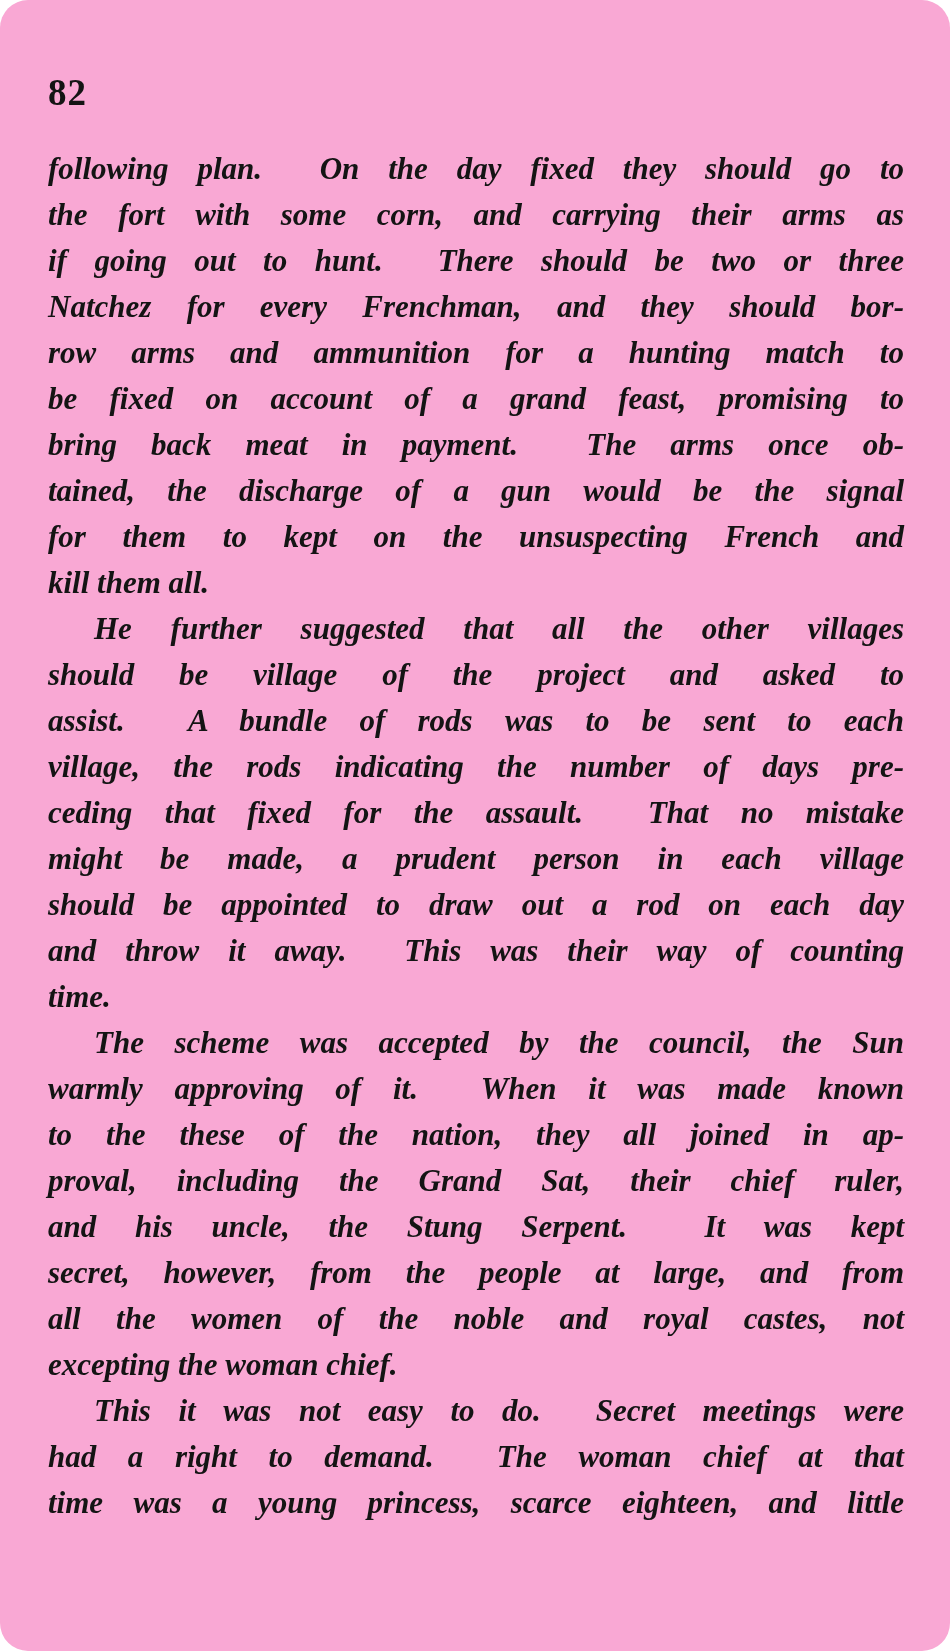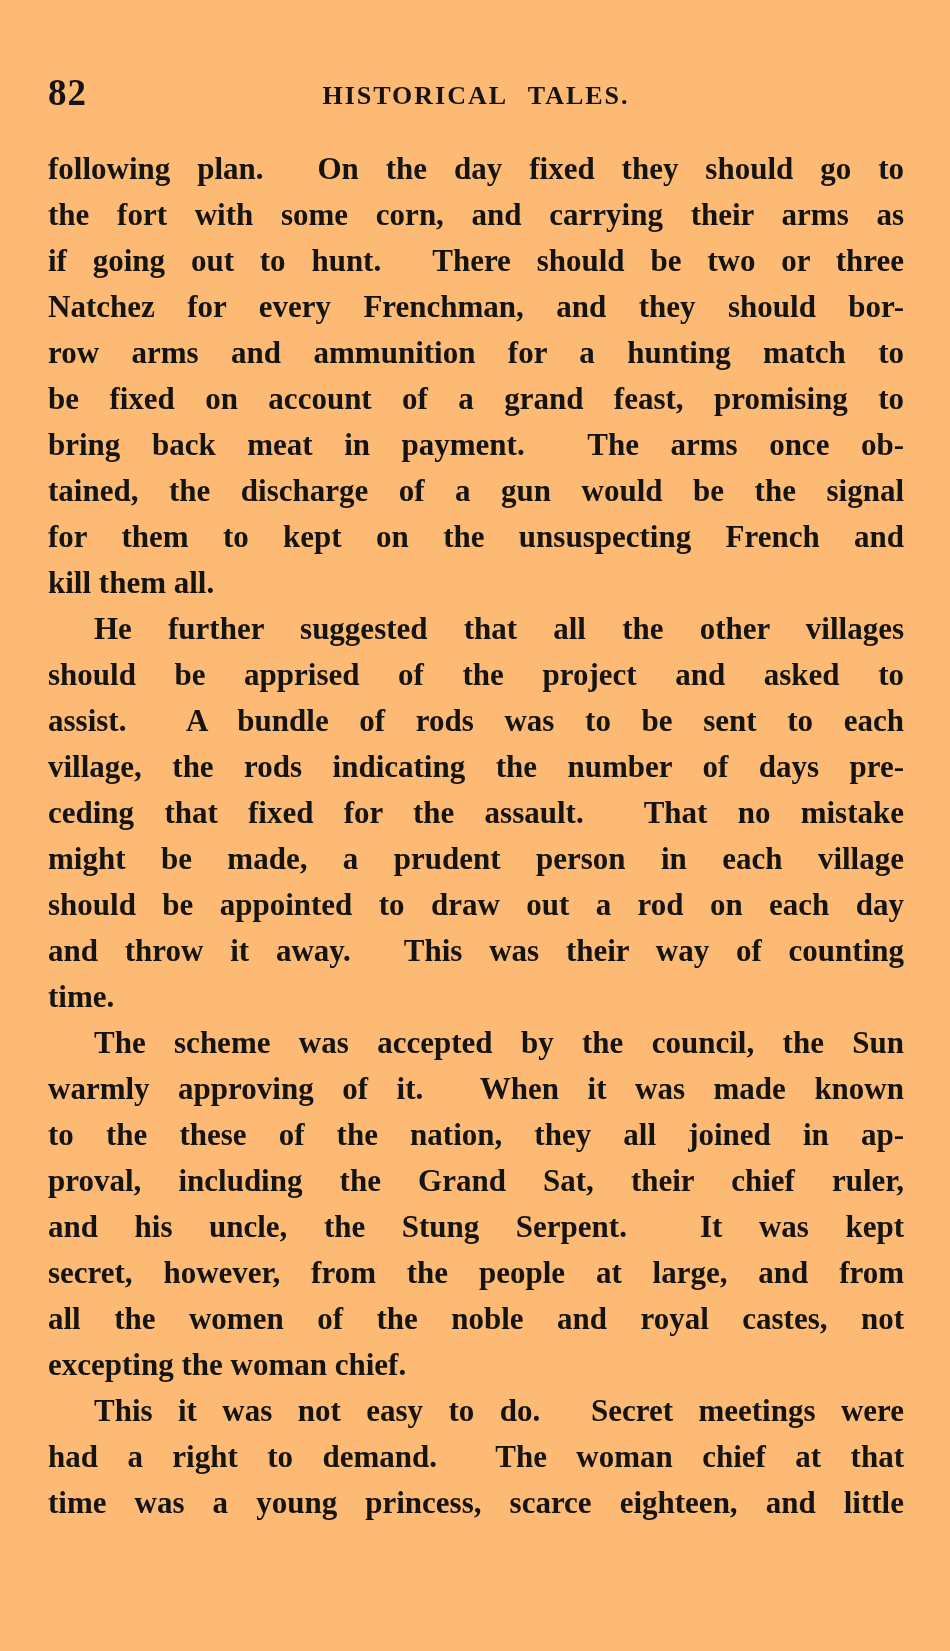--- a/index.html
+++ b/index.html
@@ -4,24 +4,25 @@
 <style>
   html, body {
     margin: 0;
     padding: 0;
     background: #ffffff;
   }
   .page {
     position: relative;
     width: 950px;
     height: 1651px;
-    background: #fdba74;
+    background: #f9a8d4;
     color: #141414;
     overflow: hidden;
     font-family: "Liberation Serif", serif;
+    border-radius: 28px;
   }
   .page-header {
     position: absolute;
     top: 74px;
     left: 48px;
     width: 856px;
     height: 40px;
   }
   .page-number {
     position: absolute;
@@ -50,53 +51,53 @@
     top: 146px;
     width: 856px;
   }
   .textline {
     font-size: 31px;
     font-weight: 700;
     line-height: 46px;
     white-space: normal;
     text-align: justify;
     text-align-last: justify;
+    font-style: italic;
     -moz-text-align-last: justify;
   }
   .textline.end {
     text-align-last: left;
     -moz-text-align-last: left;
   }
   .textline.indent {
     text-indent: 46px;
   }
 </style>
 </head>
 <body>
 
 <div class="page">
 
   <header class="page-header">
     <span class="page-number">82</span>
-    <span class="running-title">HISTORICAL TALES.</span>
   </header>
 
   <main class="page-body">
     <div class="textline">following plan.&nbsp; On the day fixed they should go to</div>
     <div class="textline">the fort with some corn, and carrying their arms as</div>
     <div class="textline">if going out to hunt.&nbsp; There should be two or three</div>
     <div class="textline">Natchez for every Frenchman, and they should bor-</div>
     <div class="textline">row arms and ammunition for a hunting match to</div>
     <div class="textline">be fixed on account of a grand feast, promising to</div>
     <div class="textline">bring back meat in payment.&nbsp; The arms once ob-</div>
     <div class="textline">tained, the discharge of a gun would be the signal</div>
     <div class="textline">for them to kept on the unsuspecting French and</div>
     <div class="textline end">kill them all.</div>
     <div class="textline indent">He further suggested that all the other villages</div>
-    <div class="textline">should be apprised of the project and asked to</div>
+    <div class="textline">should be village of the project and asked to</div>
     <div class="textline">assist.&nbsp; A bundle of rods was to be sent to each</div>
     <div class="textline">village, the rods indicating the number of days pre-</div>
     <div class="textline">ceding that fixed for the assault.&nbsp; That no mistake</div>
     <div class="textline">might be made, a prudent person in each village</div>
     <div class="textline">should be appointed to draw out a rod on each day</div>
     <div class="textline">and throw it away.&nbsp; This was their way of counting</div>
     <div class="textline end">time.</div>
     <div class="textline indent">The scheme was accepted by the council, the Sun</div>
     <div class="textline">warmly approving of it.&nbsp; When it was made known</div>
     <div class="textline">to the these of the nation, they all joined in ap-</div>

